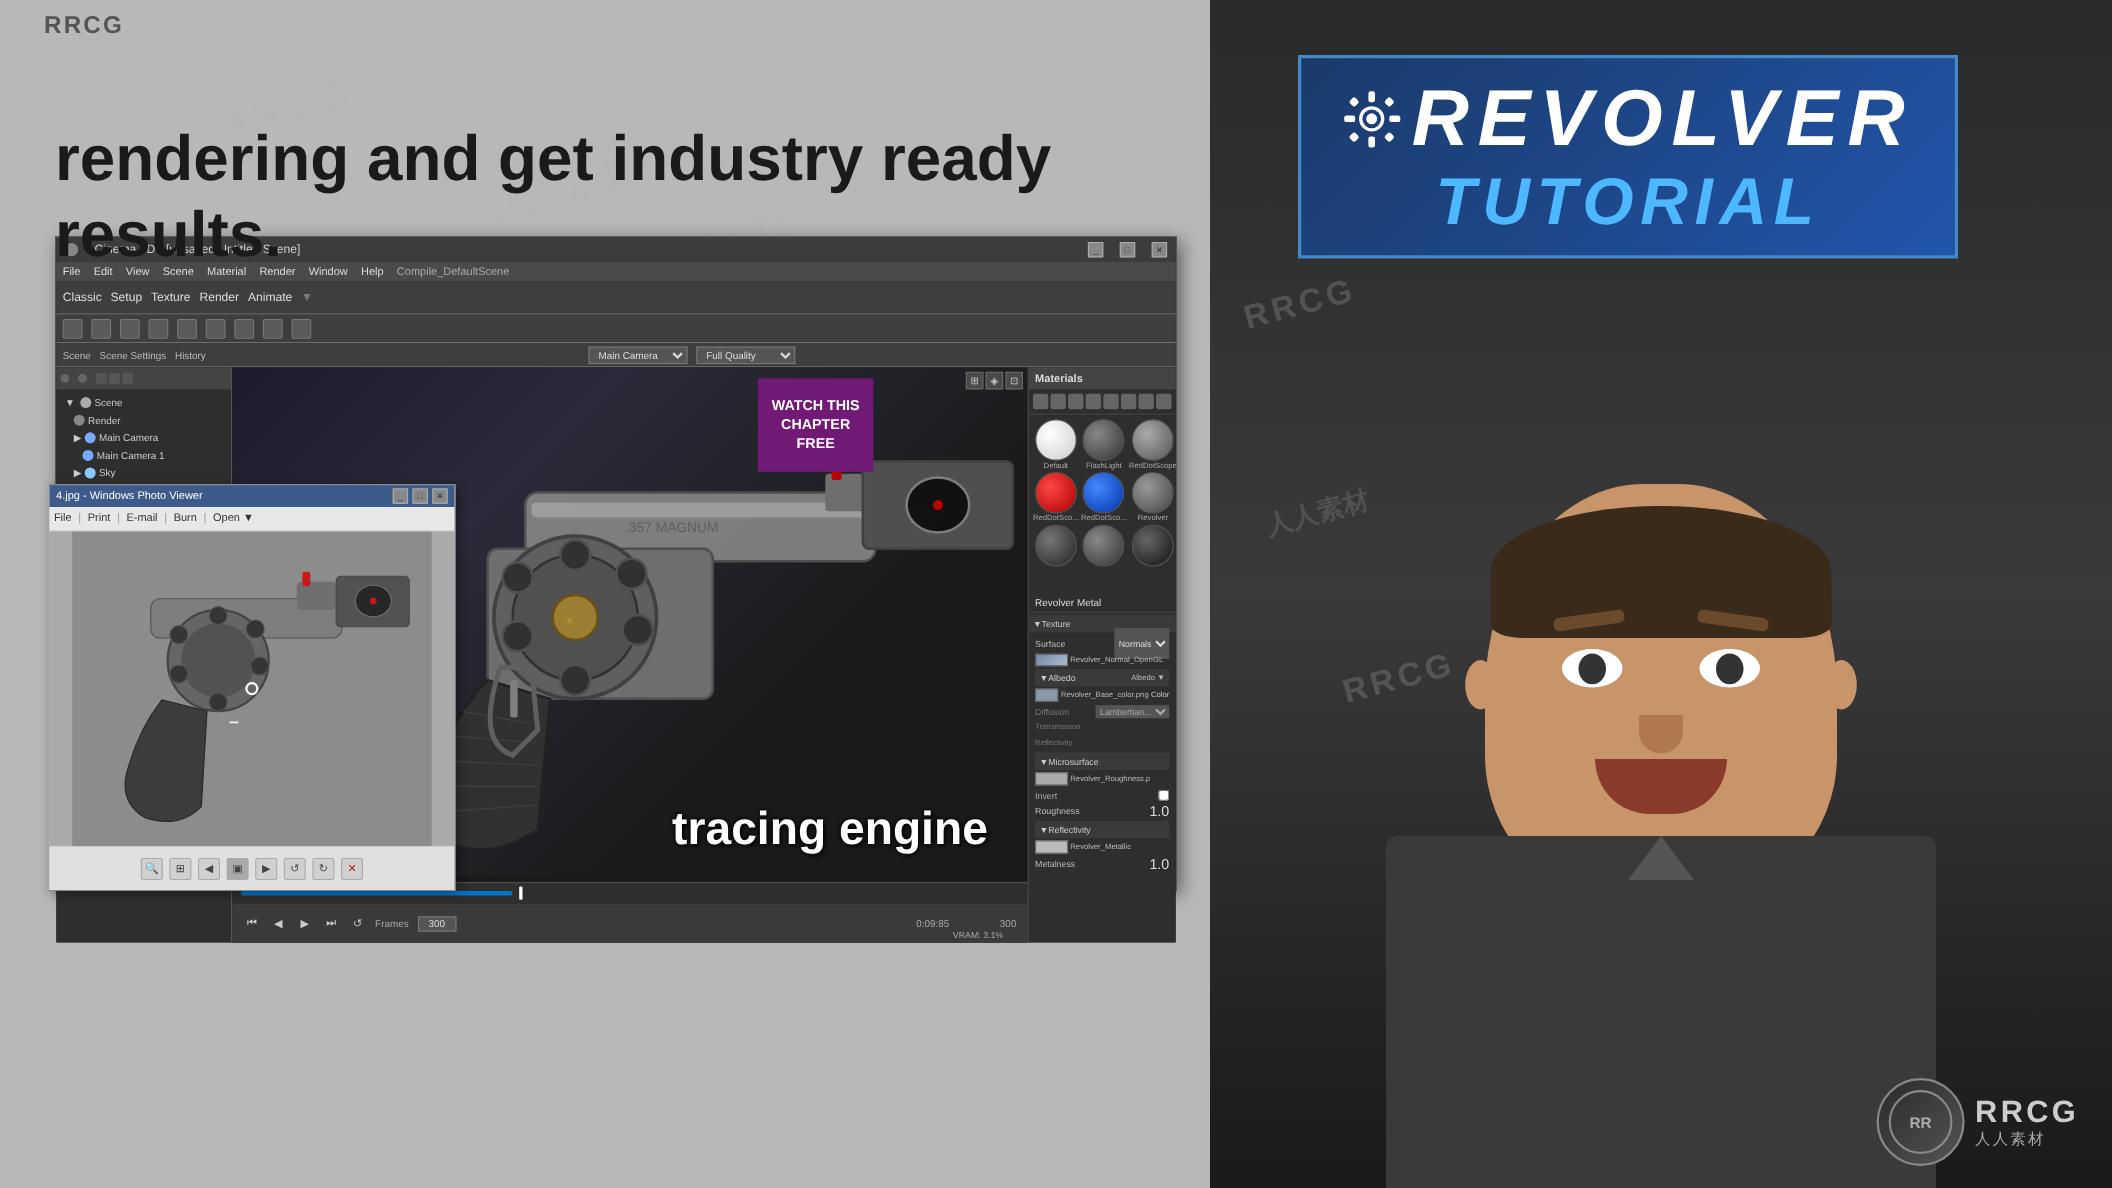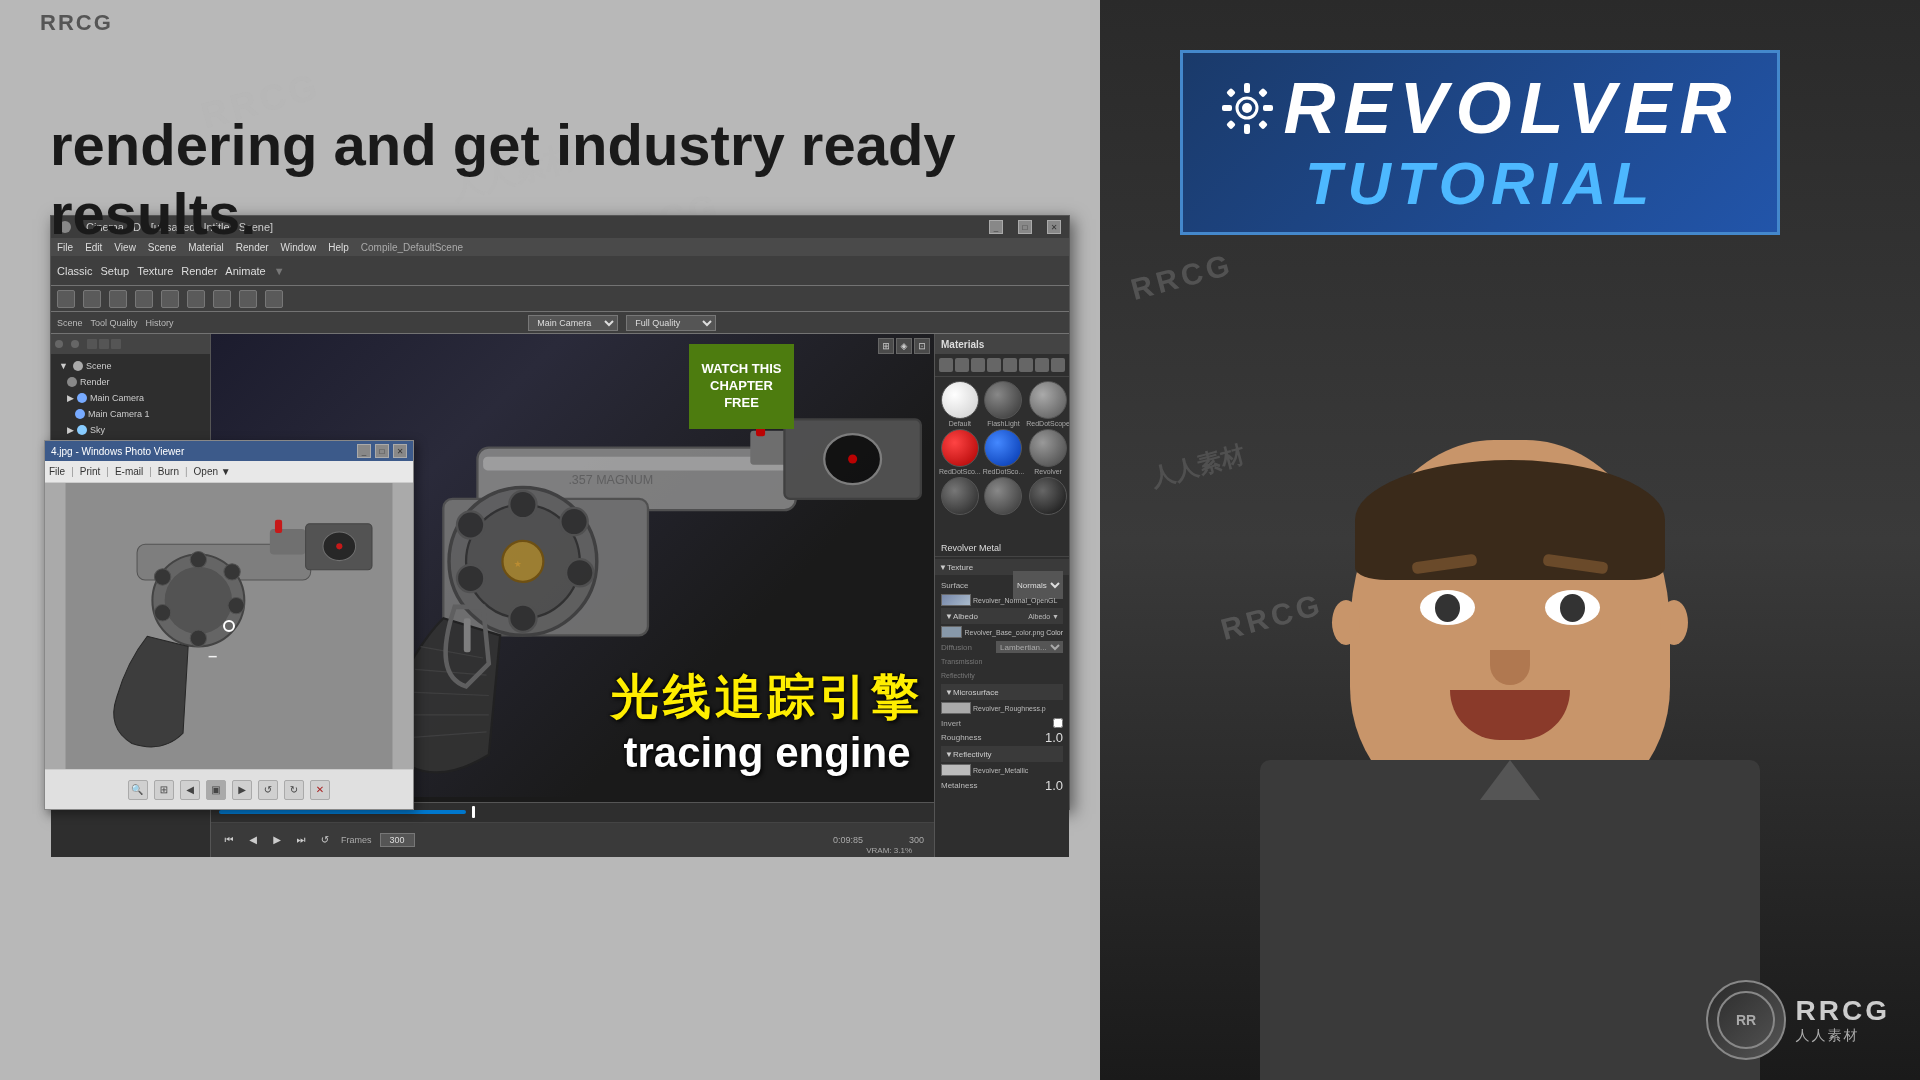--- a/index.html
+++ b/index.html
@@ -406,21 +406,21 @@
       background: #bbbbbb;
     }
 
     
     .watch-free-btn {
       position: absolute;
       top: 10px;
       right: 140px;
       width: 105px;
       height: 85px;
-      background: #4d7c0f;
+      background: #701a75;
       display: flex;
       align-items: center;
       justify-content: center;
       text-align: center;
       font-size: 13px;
       font-weight: bold;
       color: #fff;
       line-height: 1.3;
       cursor: pointer;
       z-index: 20;
@@ -902,21 +902,21 @@
     <div class="toolbar-btn"></div>
     <div class="toolbar-btn"></div>
     <div class="toolbar-btn"></div>
     <div class="toolbar-btn"></div>
     <div class="toolbar-btn"></div>
     <div style="flex:1;"></div>
   </div>
 
   <div class="toolbar-row" style="height:22px;">
     <span style="color:#bbb;font-size:9px;">Scene</span>
-    <span style="color:#bbb;font-size:9px;">Tool Quality</span>
+    <span style="color:#bbb;font-size:9px;">Scene Settings</span>
     <span style="color:#bbb;font-size:9px;">History</span>
     <div style="flex:1;"></div>
     <select class="toolbar-dropdown">
       <option>Main Camera</option>
     </select>
     <select class="toolbar-dropdown">
       <option>Full Quality</option>
     </select>
     <div style="flex:1;"></div>
   </div>
@@ -1068,21 +1068,20 @@
           <input class="frame-input" type="text" value="300" style="">
           <div style="flex:1;"></div>
           <span class="timeline-label">0:09:85</span>
           <div style="width:30px;"></div>
           <span class="timeline-label">300</span>
           <div class="vram-info">VRAM: 3.1%</div>
         </div>
       </div>
 
       <div class="subtitles-overlay">
-        <span class="subtitle-chinese">光线追踪引擎</span>
         <span class="subtitle-english">tracing engine</span>
       </div>
     </div>
 
     <div class="materials-panel">
       <div class="panel-header">
         <span>Materials</span>
       </div>
 
       <div class="materials-icons-row">

